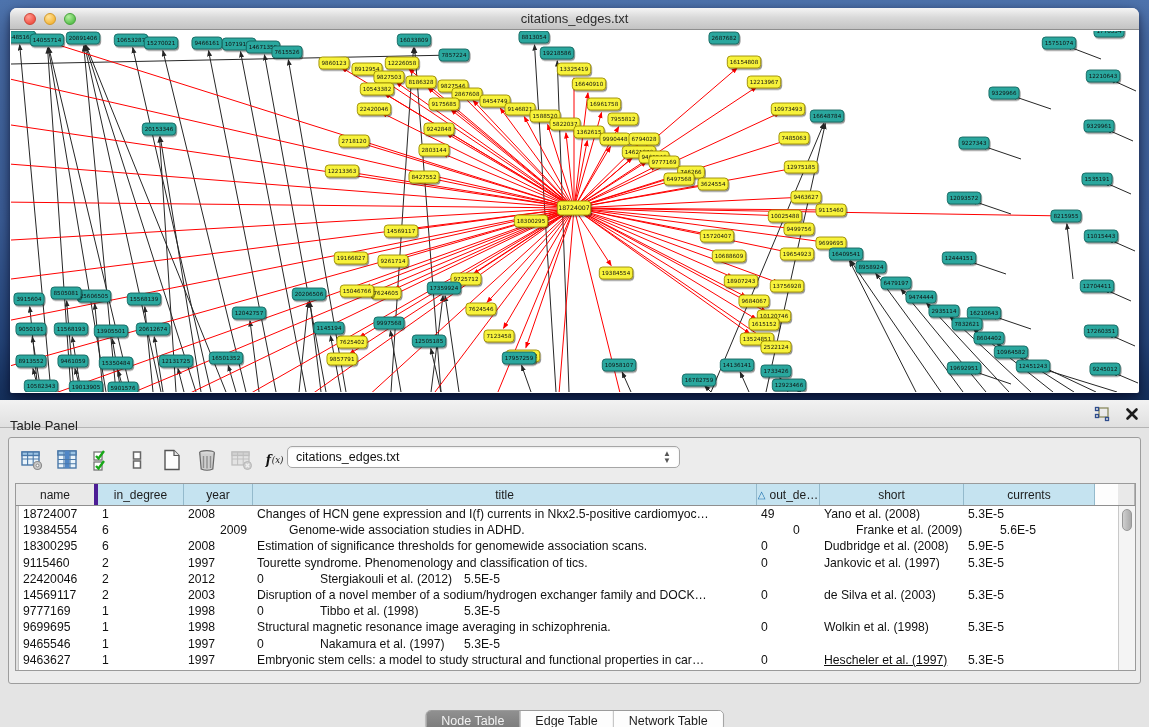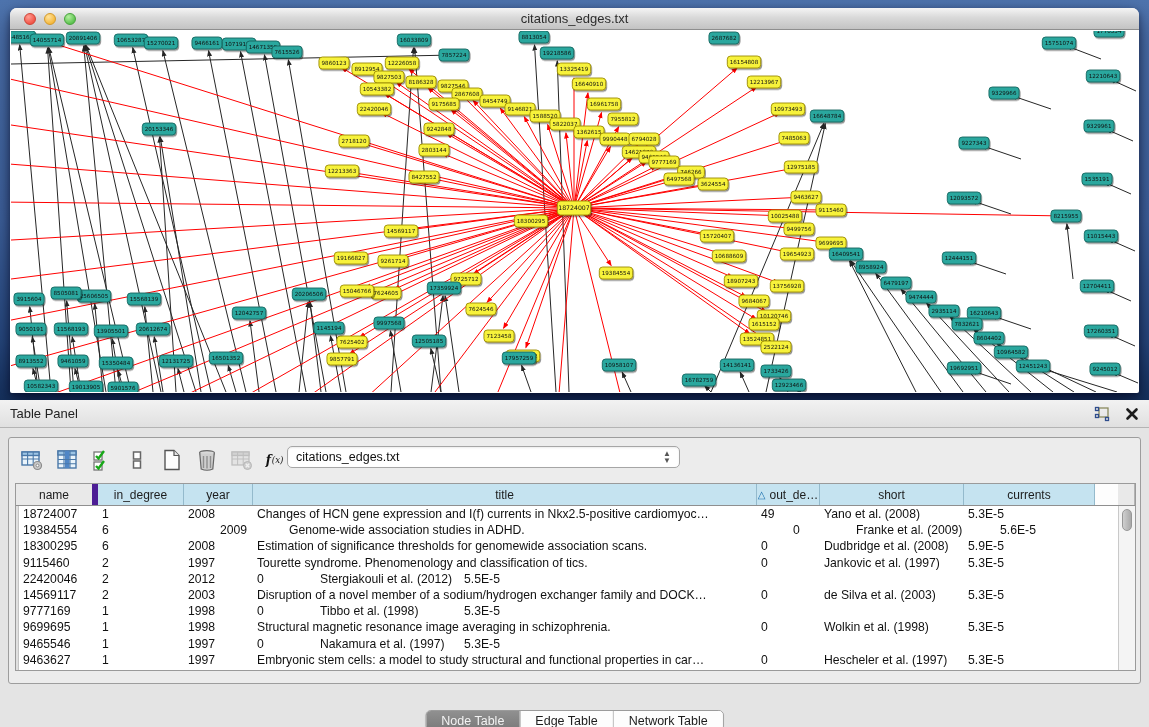--- a/index.html
+++ b/index.html
@@ -22,41 +22,41 @@
   .light.red    { background:radial-gradient(circle at 35% 30%,#ff9d93,#f25648 70%); border:1px solid #ce4437; }
   .light.yellow { background:radial-gradient(circle at 35% 30%,#ffe39d,#f5b93e 70%); border:1px solid #d39a2b; }
   .light.green  { background:radial-gradient(circle at 35% 30%,#b4f0a0,#5ec351 70%); border:1px solid #47a33c; }
   #graph-canvas { position:absolute; left:1px; top:23px; width:1127px; height:361px; background:#fff; }
   #graph-canvas svg { display:block; }
 
   
   #table-panel { position:absolute; left:0; top:400px; width:1149px; height:327px; background:#e4e4e4; }
   #panel-header { position:relative; height:28px;
     background:linear-gradient(180deg,#f2f2f2,#e0e0e0); border-bottom:1px solid #b4b4b4; }
-  #panel-header .panel-title { position:absolute; left:10px; top:0; line-height:28px; font-size:13px; color:#222; }
+  #panel-header .panel-title { position:absolute; left:10px; top:12px; line-height:28px; font-size:13px; color:#222; }
   #panel-header .hdr-icons { position:absolute; right:8px; top:5px; display:flex; gap:12px; align-items:center; }
   .hdr-btn { width:18px; height:18px; display:flex; align-items:center; justify-content:center; cursor:default; }
 
   #panel-body { position:absolute; left:8px; top:37px; width:1133px; height:247px;
     background:#ececec; border:1px solid #9d9d9d; border-radius:3px; }
   #toolbar { position:absolute; left:10px; top:5px; height:34px; display:flex; align-items:center; gap:9px; }
   .tb-btn { width:26px; height:26px; display:flex; align-items:center; justify-content:center; }
   #combo { position:absolute; left:278px; top:8px; width:393px; height:22px; background:#fff;
     border:1px solid #a6a6a6; border-radius:5px; font-size:12.5px; color:#111;
     display:flex; align-items:center; padding:0 8px; box-shadow:inset 0 1px 2px rgba(0,0,0,.08); }
   #combo .combo-text { flex:1; }
   #combo .combo-arrows { font-size:8px; color:#555; line-height:7px; text-align:center; letter-spacing:0; }
 
   
   #table-wrap { position:absolute; left:6px; top:45px; width:1121px; height:188px;
     background:#fff; border:1px solid #9a9a9a; display:flex; flex-direction:column; overflow:hidden; }
   #thead { display:flex; height:22px; flex:0 0 22px; border-bottom:1px solid #8f8f8f; font-size:12px; color:#1c1c1c; }
   .th { display:flex; align-items:center; justify-content:center; background:#c5e3f0;
     border-right:1px solid #94bacc; height:100%; overflow:hidden; white-space:nowrap; }
-  .th.gray { background:#e9e9e9; border-right:6px solid #4c1d95; }
+  .th.gray { background:#e9e9e9; border-right:4px solid #4c1d95; }
   .th .sort-tri { font-size:10px; color:#1a6fae; margin-right:4px; }
   .corner { background:#e9e9e9; border-right:1px solid #b3b3b3; }
   #tbody { position:relative; flex:1; }
   .tr { display:flex; height:16.2px; font-size:12.2px; color:#111; }
   .td { overflow:hidden; white-space:nowrap; padding:0 2px 0 4px; line-height:16.2px; }
   .td.c0 { padding-left:7px; }
   #leftstrip { position:absolute; left:0; top:0; bottom:0; width:3px; background:#e0e0e0; border-right:1px solid #c4c4c4; }
   #vscroll { position:absolute; right:0; top:22px; bottom:0; width:17px; background:#f4f4f4; border-left:1px solid #c9c9c9; }
   #vthumb { position:absolute; left:3px; top:3px; width:10px; height:22px; border-radius:5px;
     background:linear-gradient(90deg,#cfcfcf,#a9a9a9); border:1px solid #979797; }
@@ -1006,21 +1006,21 @@
               <div class="td c4" style="width: 63px; flex: 0 0 63px;">0</div>
               <div class="td c5" style="width: 144px; flex: 0 0 144px;">Nakamura et al. (1997)</div>
               <div class="td c6" style="width: 131px; flex: 0 0 131px;">5.3E-5</div>
             </div>
             <div class="tr">
               <div class="td c0" style="width: 82px; flex: 0 0 82px;">9463627</div>
               <div class="td c1" style="width: 86px; flex: 0 0 86px;">1</div>
               <div class="td c2" style="width: 69px; flex: 0 0 69px;">1997</div>
               <div class="td c3" style="width: 504px; flex: 0 0 504px;">Embryonic stem cells: a model to study structural and functional properties in car…</div>
               <div class="td c4" style="width: 63px; flex: 0 0 63px;">0</div>
-              <div class="td c5" style="width: 144px; flex: 0 0 144px;">Hescheler et al. (1997)</div>
+              <div class="td c5" style="width: 144px; flex: 0 0 144px; text-decoration: underline;">Hescheler et al. (1997)</div>
               <div class="td c6" style="width: 131px; flex: 0 0 131px;">5.3E-5</div>
             </div>
           </div>
         <div id="vscroll">
           <div id="vthumb"></div>
         </div>
       </div>
 
       <div id="tabbar">
           <div class="tab active">Node Table</div>

